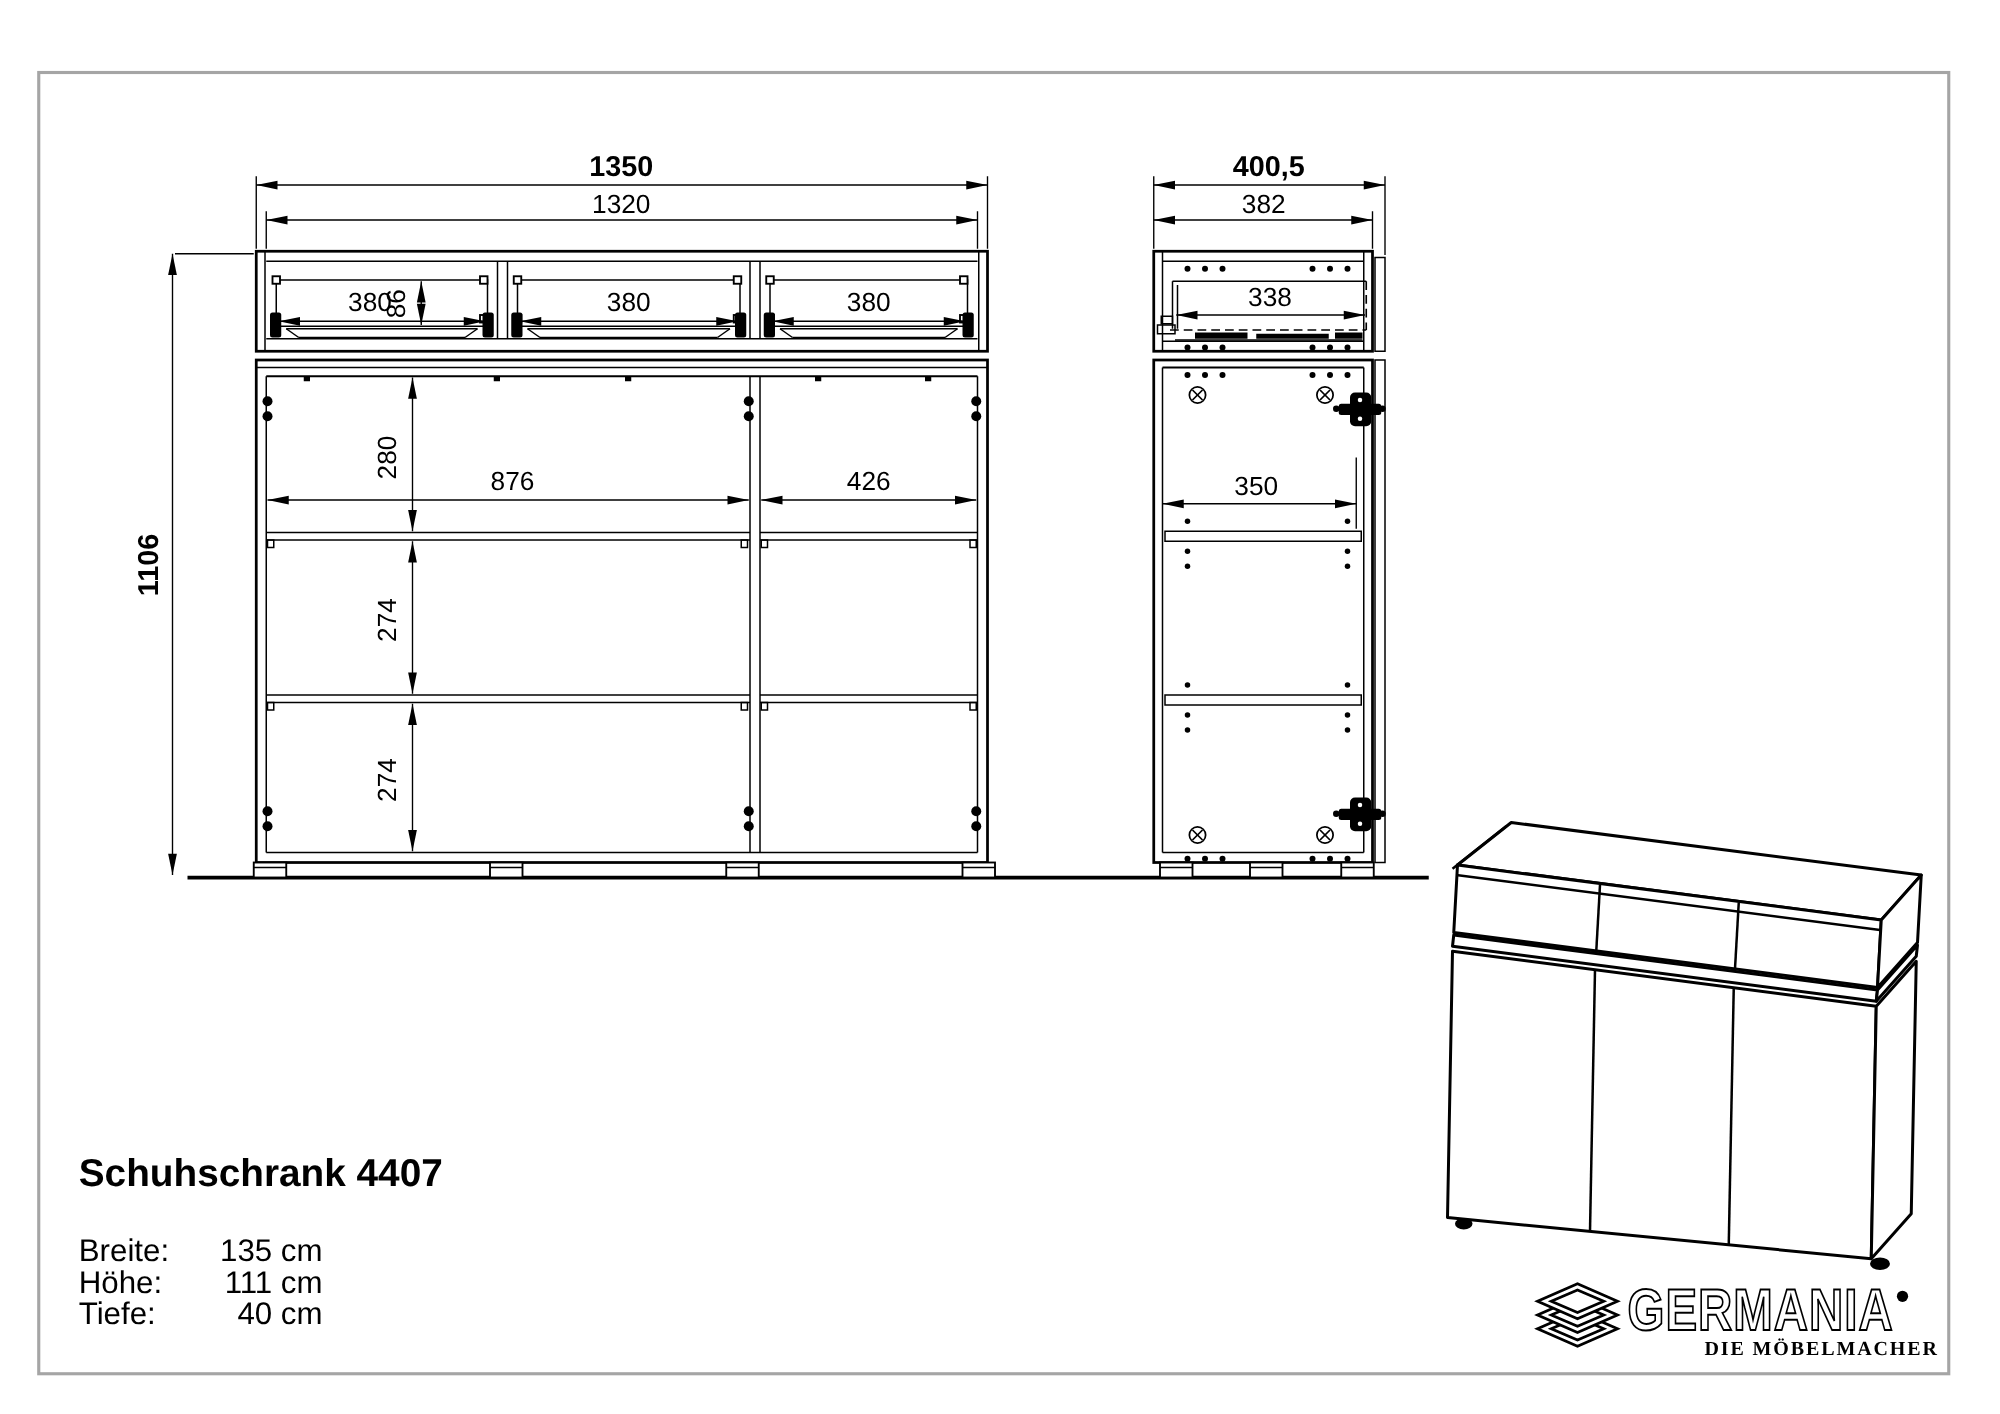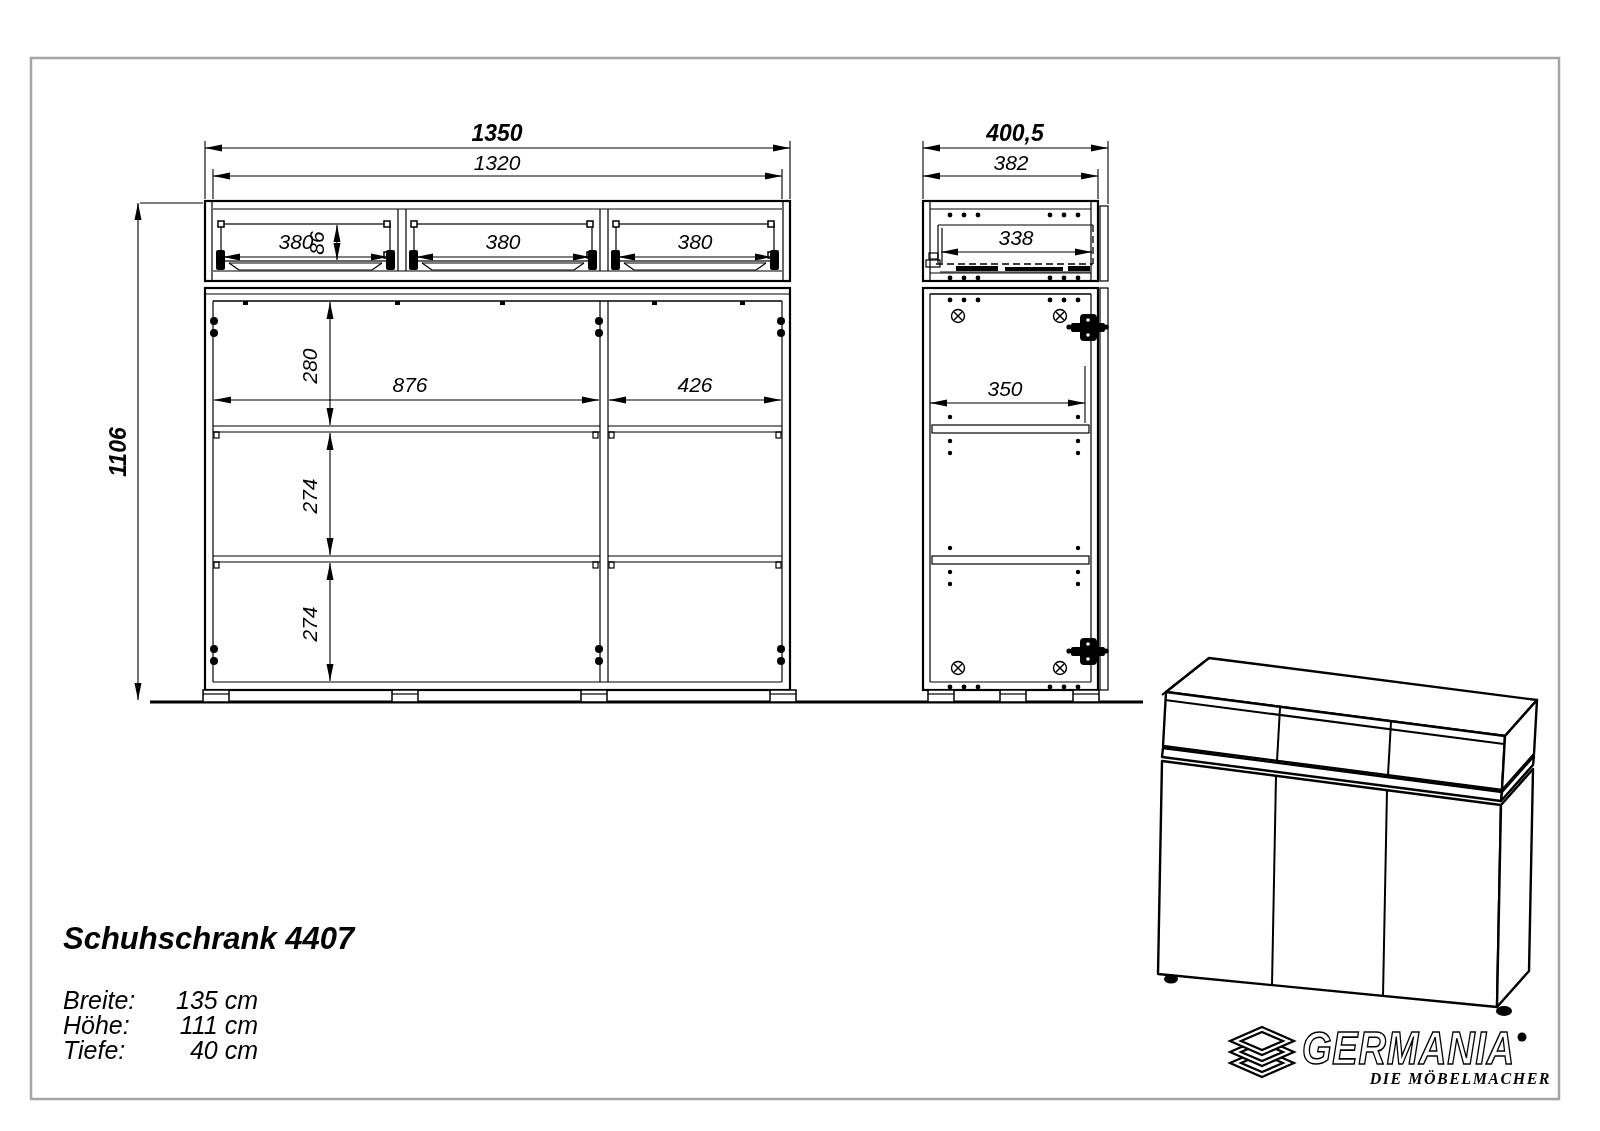--- a/index.html
+++ b/index.html
@@ -1,16 +1,16 @@
 <!DOCTYPE html>
 <html><head>
 <meta charset="utf-8">
 <style>
   html,body{margin:0;padding:0;background:#fff;}
-  .page{position:relative;width:1600px;height:1131px;background:#fff;overflow:hidden;font-style:italic;}
+  .page{position:relative;width:1600px;height:1131px;background:#fff;overflow:hidden;}
   svg text{font-family:"Liberation Sans",sans-serif;fill:#000;}
   .dt{font-size:21px;}
   .dtb{font-size:23px;font-weight:bold;}
   .mid{text-anchor:middle;}
   .ttl{font-size:31px;font-weight:bold;}
   .spl{font-size:25px;}
   .spv{font-size:25px;text-anchor:end;}
   .brand{font-size:47px;font-weight:bold;fill:#fff;stroke:#000;stroke-width:1.6px;letter-spacing:1px;}
   .tag{font-family:"Liberation Serif",serif;font-size:16px;font-weight:bold;letter-spacing:1.5px;text-anchor:end;}
   .o2{fill:none;stroke:#000;stroke-width:2.2px;}

